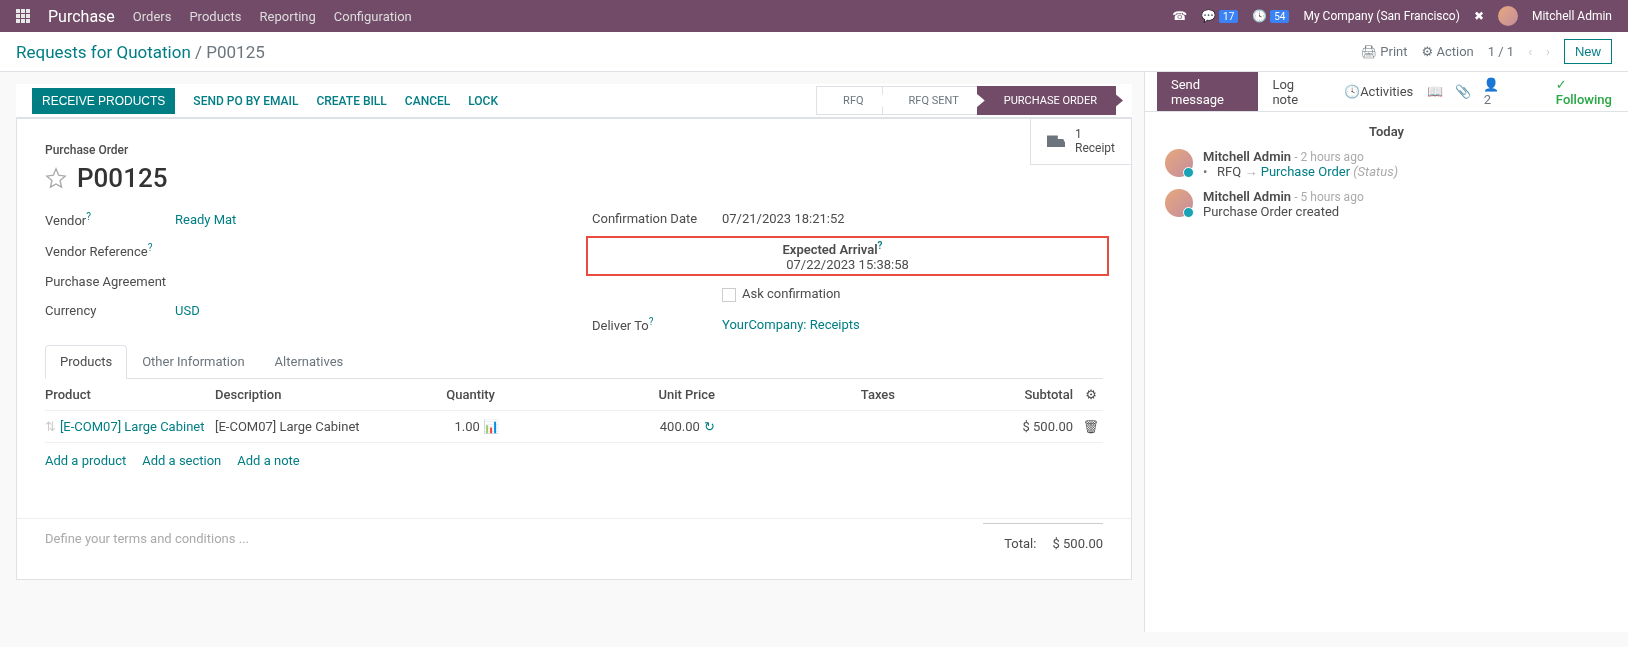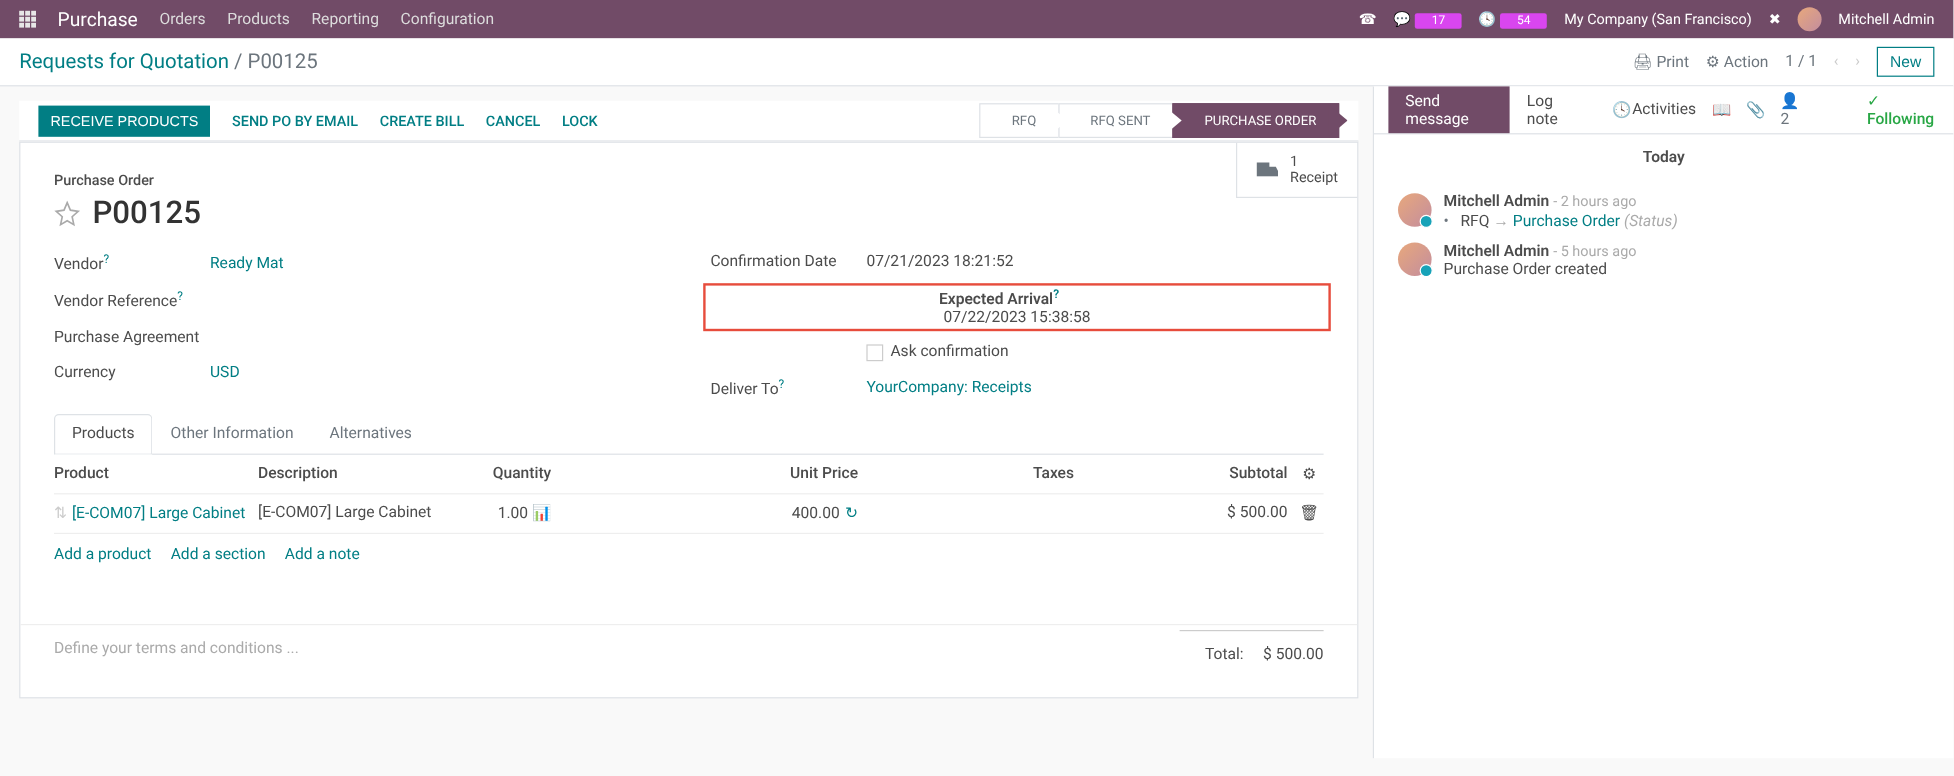--- a/index.html
+++ b/index.html
@@ -5,21 +5,21 @@
   * { box-sizing: border-box; margin: 0; padding: 0; }
   body { font-family: -apple-system, BlinkMacSystemFont, "Segoe UI", Roboto, sans-serif; font-size: 13px; color: #4c4c4c; background: #f9f9f9; width: 1628px; }
   
   .topnav { background: #714b67; color: #fff; height: 32px; display: flex; align-items: center; padding: 0 16px; justify-content: space-between; }
   .topnav-left { display: flex; align-items: center; gap: 18px; }
   .apps-icon { width: 14px; height: 14px; display: grid; grid-template-columns: repeat(3, 1fr); grid-template-rows: repeat(3, 1fr); gap: 1px; }
   .apps-icon span { background: #e7e7e7; }
   .topnav-title { font-size: 16px; font-weight: 400; color: #fff; }
   .topnav-item { color: #ddd; font-size: 13px; cursor: pointer; }
   .topnav-right { display: flex; align-items: center; gap: 14px; font-size: 12px; }
-  .badge { background: #d946ef; color: #fff; border-radius: 2px; padding: 1px 14px; font-size: 10px; }
+  .badge { background: #3b82f6; color: #fff; border-radius: 2px; padding: 1px 4px; font-size: 10px; }
   .avatar { width: 20px; height: 20px; border-radius: 50%; background: linear-gradient(135deg,#e8a87c,#c38d9e); }
   
   .subbar { background: #fff; height: 40px; display: flex; align-items: center; padding: 0 16px; border-bottom: 1px solid #dee2e6; justify-content: space-between; }
   .breadcrumb { font-size: 17px; color: #017e84; }
   .breadcrumb .cur { color: #6c757d; }
   .subbar-right { display: flex; align-items: center; gap: 14px; color: #6c757d; }
   .btn-new { border: 1px solid #017e84; color: #017e84; padding: 4px 10px; background: #fff; cursor: pointer; font-size: 13px; }
   .pager-arrow { color: #ccc; }
   
   .actionbar { background: #fff; height: 34px; display: flex; align-items: center; padding: 0 16px; border-bottom: 1px solid #dee2e6; justify-content: space-between; }
@@ -52,39 +52,39 @@
   .highlight { border: 2px solid #e74c3c; padding: 2px 4px; margin: -4px -6px; flex-direction: column; }
   
   .tabs { display: flex; border-bottom: 1px solid #dee2e6; margin: 0 28px; }
   .tab { padding: 8px 14px; font-size: 13px; color: #6c757d; border: 1px solid transparent; cursor: pointer; }
   .tab.active { border: 1px solid #dee2e6; border-bottom: 1px solid #fff; margin-bottom: -1px; color: #4c4c4c; border-radius: 4px 4px 0 0; }
   .grid { margin: 0 28px; }
   .thead, .trow { display: flex; padding: 8px 0; border-bottom: 1px solid #eee; align-items: center; }
   .thead { font-weight: 500; font-size: 13px; }
   .c-prod { flex: 0 0 170px; }
   .c-desc { flex: 0 0 160px; }
-  .c-qty { flex: 0 0 120px; text-align: center; }
+  .c-qty { flex: 0 0 120px; text-align: right; }
   .c-up { flex: 0 0 220px; text-align: right; }
   .c-tax { flex: 0 0 180px; text-align: right; }
   .c-sub { flex: 1; text-align: right; padding-right: 6px; }
   .c-act { flex: 0 0 24px; text-align: center; }
   .link { color: #017e84; }
   .tiny-icon { display: inline-block; width: 12px; height: 10px; }
   .addrow { display: flex; gap: 16px; padding: 10px 0; }
   .terms { padding: 12px 28px; color: #aaa; }
   
   .chatter { width: 484px; background: #fff; border-left: 1px solid #dee2e6; min-height: 560px; }
   .chat-head { display: flex; align-items: center; border-bottom: 1px solid #dee2e6; height: 40px; padding: 0 12px; justify-content: space-between; }
   .chat-head-left { display: flex; align-items: stretch; height: 100%; }
   .chat-btn { padding: 0 14px; display: flex; align-items: center; font-size: 13px; cursor: pointer; }
   .chat-btn.primary { background: #714b67; color: #fff; }
   .chat-head-right { display: flex; gap: 12px; align-items: center; color: #6c757d; }
   .following { color: #28a745; font-weight: 500; margin-left: 40px; }
   .chat-body { padding: 12px 20px; }
-  .today { text-align: center; font-weight: 600; font-size: 13px; margin-bottom: 22px; }
+  .today { text-align: center; font-weight: 600; font-size: 13px; margin-bottom: 10px; }
   .msg { display: flex; gap: 10px; margin-bottom: 10px; }
   .msg .av { width: 28px; height: 28px; border-radius: 50%; background: linear-gradient(135deg,#e8a87c,#c38d9e); position: relative; flex-shrink: 0; }
   .msg .av::after { content: ""; position: absolute; right: -1px; bottom: -1px; width: 9px; height: 9px; border-radius: 50%; background: #17a2b8; border: 1px solid #fff; }
   .msg .mc { font-size: 13px; }
   .msg .author { font-weight: 600; color: #4c4c4c; }
   .msg .time { color: #aaa; font-size: 12px; }
   .bullet { color: #6c757d; }
   svg { display: block; }
   .checkbox { width: 14px; height: 14px; border: 1px solid #ccc; display: inline-block; vertical-align: middle; margin-right: 6px; }
   .drag { color: #ccc; margin-right: 4px; }

